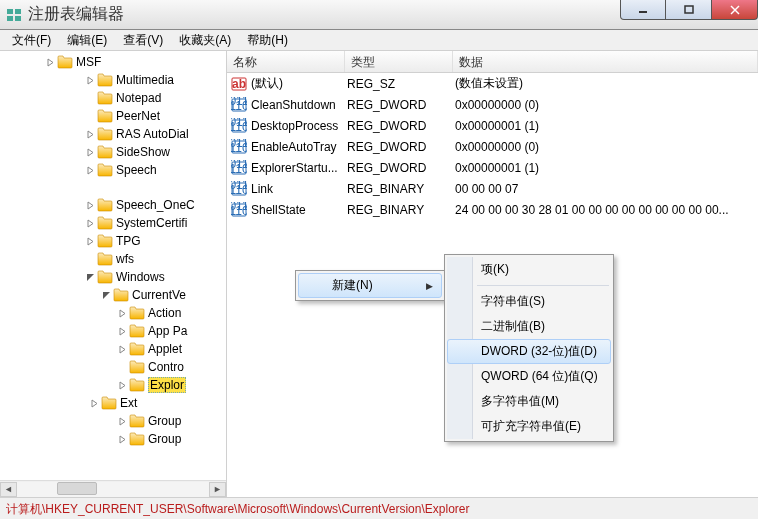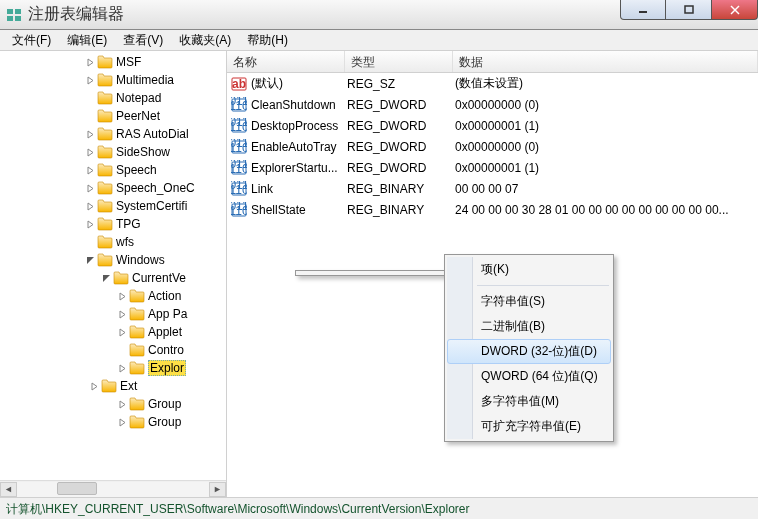--- a/index.html
+++ b/index.html
@@ -44,21 +44,21 @@
 .col-type { width: 108px; }
 .col-data { flex: 1; }
 .list-body { }
 .list-row { display: flex; align-items: center; height: 21px; padding-left: 4px; }
 .list-row .val-icon { width: 16px; height: 16px; margin-right: 4px; flex-shrink: 0; }
 .list-row .cell-name { width: 96px; overflow: hidden; text-overflow: ellipsis; white-space: nowrap; }
 .list-row .cell-type { width: 108px; }
 .list-row .cell-data { flex: 1; overflow: hidden; white-space: nowrap; }
 
 
-.statusbar { height: 22px; border-top: 1px solid #d0d0d0; background: #f0f0f0; padding: 3px 6px; color: #14532d; font-size: 12px; }
+.statusbar { height: 22px; border-top: 1px solid #d0d0d0; background: #f0f0f0; padding: 3px 6px; color: #b91c1c; font-size: 12px; }
 
 
 .ctx { position: absolute; background: #f4f4f4; border: 1px solid #979797; box-shadow: 3px 3px 4px rgba(0,0,0,0.25); padding: 2px; }
 .ctx .gutter { position: absolute; left: 2px; top: 2px; bottom: 2px; width: 26px; background: #eaeef3; border-right: 1px solid #d4d9e2; }
 .ctx-item { position: relative; padding: 4px 28px 4px 34px; cursor: default; white-space: nowrap; }
 .ctx-item.hl { background: linear-gradient(to bottom,#eaf3fc,#cfe5fb); border: 1px solid #aecff7; border-radius: 3px; padding: 3px 27px 3px 33px; }
 .ctx-item .arr { position: absolute; right: 8px; top: 50%; transform: translateY(-50%); font-size: 9px; color: #333; }
 .ctx-sep { height: 1px; background: #d4d9e2; margin: 3px 2px 3px 30px; }
 
 .ctx.primary { left: 295px; top: 270px; width: 150px; }
@@ -111,21 +111,21 @@
   <span class="menu-item">编辑(E)</span>
   <span class="menu-item">查看(V)</span>
   <span class="menu-item">收藏夹(A)</span>
   <span class="menu-item">帮助(H)</span>
 </div>
 
 <div class="main">
 
   <div class="tree-pane">
     <div class="tree-inner" id="tree-inner">
-        <div class="tree-row" style="padding-left: 84px;">
+        <div class="tree-row" style="padding-left: 44px;">
           <span class="tree-toggle">
             <svg width="9" height="9">
               <path d="M2 1 L7 4.5 L2 8 Z" fill="none" stroke="#888"></path>
             </svg>
           </span>
           <svg class="folder" viewBox="0 0 16 14">
             <path d="M1 3 L1 12 Q1 13 2 13 L14 13 Q15 13 15 12 L15 4 Q15 3 14 3 L7 3 L6 1 L2 1 Q1 1 1 2 Z" fill="url(#fg)" stroke="#c98a00" stroke-width="0.6"></path>
           </svg>
           <span class="tree-label">MSF</span>
         </div>
@@ -180,21 +180,21 @@
           <span class="tree-toggle">
             <svg width="9" height="9">
               <path d="M2 1 L7 4.5 L2 8 Z" fill="none" stroke="#888"></path>
             </svg>
           </span>
           <svg class="folder" viewBox="0 0 16 14">
             <path d="M1 3 L1 12 Q1 13 2 13 L14 13 Q15 13 15 12 L15 4 Q15 3 14 3 L7 3 L6 1 L2 1 Q1 1 1 2 Z" fill="url(#fg)" stroke="#c98a00" stroke-width="0.6"></path>
           </svg>
           <span class="tree-label">Speech</span>
         </div>
-        <div class="tree-row" style="padding-left: 84px;">
+        <div class="tree-row" style="padding-left: 84px; margin-top: 17px;">
           <span class="tree-toggle">
             <svg width="9" height="9">
               <path d="M2 1 L7 4.5 L2 8 Z" fill="none" stroke="#888"></path>
             </svg>
           </span>
           <svg class="folder" viewBox="0 0 16 14">
             <path d="M1 3 L1 12 Q1 13 2 13 L14 13 Q15 13 15 12 L15 4 Q15 3 14 3 L7 3 L6 1 L2 1 Q1 1 1 2 Z" fill="url(#fg)" stroke="#c98a00" stroke-width="0.6"></path>
           </svg>
           <span class="tree-label">Speech_OneC</span>
         </div>
@@ -423,20 +423,24 @@
   </div>
 
 </div>
 
 <div class="statusbar">
   <span>计算机\HKEY_CURRENT_USER\Software\Microsoft\Windows\CurrentVersion\Explorer</span>
 </div>
 
 <div class="ctx primary">
   <div class="gutter"></div>
+  <div class="ctx-item hl">
+    <span>新建(N)</span>
+    <span class="arr">▶</span>
+  </div>
 </div>
 
 <div class="ctx sub">
   <div class="gutter"></div>
   <div class="ctx-item"><span>项(K)</span></div>
   <div class="ctx-sep"></div>
   <div class="ctx-item"><span>字符串值(S)</span></div>
   <div class="ctx-item"><span>二进制值(B)</span></div>
   <div class="ctx-item hl"><span>DWORD (32-位)值(D)</span></div>
   <div class="ctx-item"><span>QWORD (64 位)值(Q)</span></div>

